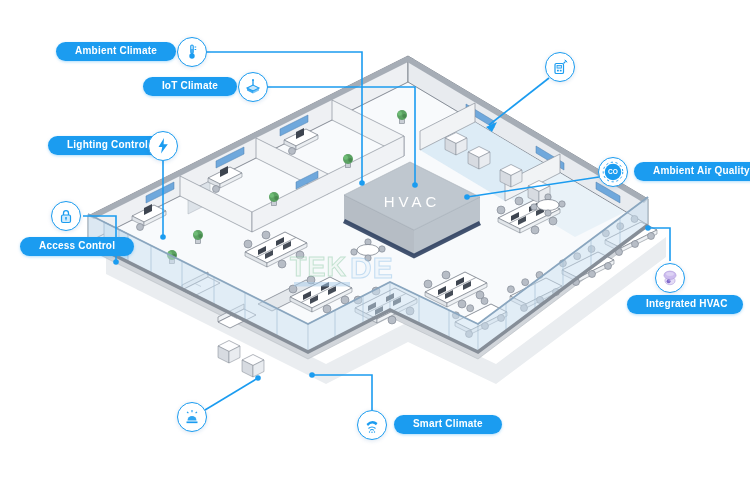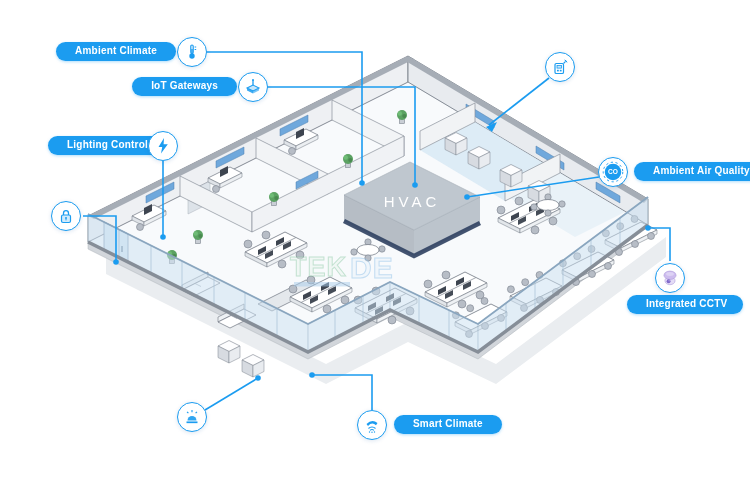--- a/index.html
+++ b/index.html
@@ -214,25 +214,26 @@
         <circle cx="116" cy="262" r="2.8"></circle>
     <circle cx="258" cy="378" r="2.8"></circle>
         <circle cx="312" cy="375" r="2.8"></circle>
     <circle cx="467" cy="197" r="2.8"></circle>
         <circle cx="648" cy="228" r="2.8"></circle>
     <polygon points="486,127 497,122 492,132"></polygon>
   </g>
 </svg>
 
 <span class="pill" style="right:574px;top:42px">Ambient Climate</span>
-<span class="pill" style="right:513px;top:77px">IoT Gateways</span>
+<span class="pill" style="right:513px;top:77px">IoT Climate</span>
 <span class="pill" style="right:583px;top:136px">Lighting Control</span>
+<span class="pill center" style="left:20px;top:237px;width:76px">Access Control</span>
 <span class="pill" style="left:394px;top:415px">Smart Climate</span>
 <span class="pill" style="left:634px;top:162px">Ambient Air Quality</span>
-<span class="pill center" style="left:627px;top:295px;width:78px">Integrated CCTV</span>
+<span class="pill center" style="left:627px;top:295px;width:78px">Integrated HVAC</span>
 
 <span class="badge" style="left:177px;top:37px">
   <svg width="20" height="20" viewBox="0 0 20 20">
     <rect x="8.8" y="3" width="2.4" height="8.5" rx="1.2" fill="none" stroke="#1b9cf0" stroke-width="1.2"></rect>
     <circle cx="10" cy="14" r="2.7" fill="#1b9cf0"></circle>
     <line x1="10" y1="7" x2="10" y2="12.5" stroke="#1b9cf0" stroke-width="1.4"></line>
     <line x1="12.6" y1="5" x2="14.2" y2="5" stroke="#1b9cf0" stroke-width="1"></line>
     <line x1="12.6" y1="7.5" x2="14.2" y2="7.5" stroke="#1b9cf0" stroke-width="1"></line>
   </svg>
 </span>

